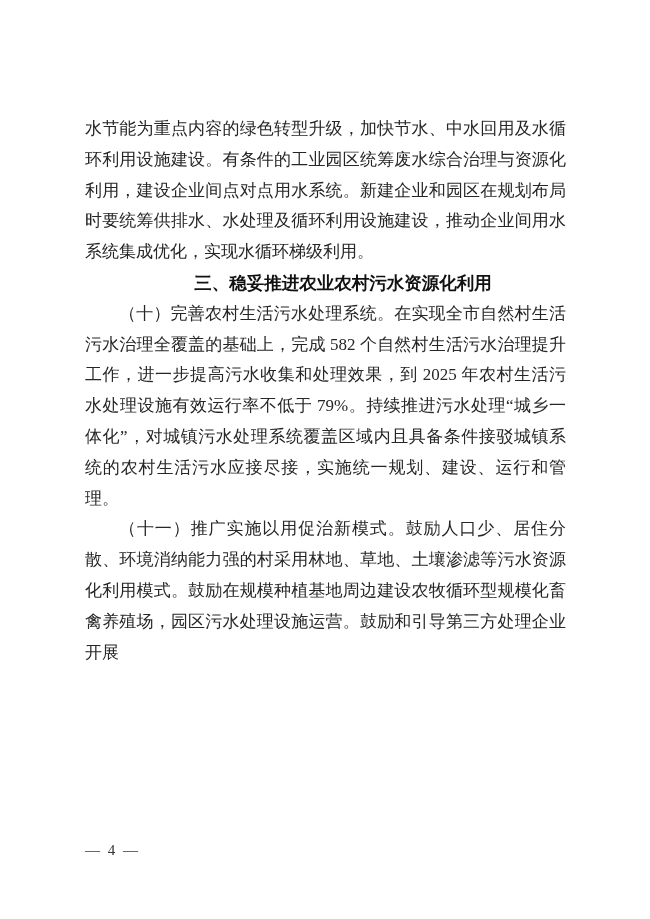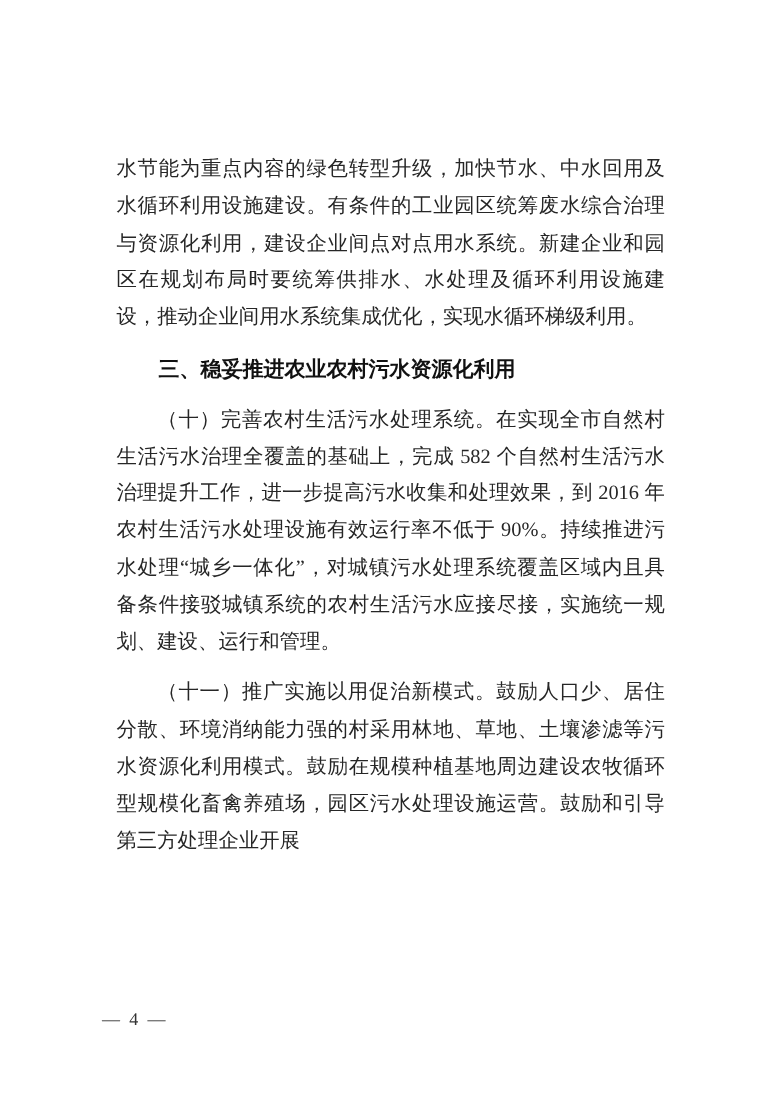--- a/index.html
+++ b/index.html
@@ -19,48 +19,48 @@
     position: absolute;
     left: 85px;
     top: 114px;
     width: 481px;
     color: #262626;
     font-size: 17px;
     line-height: 30.8px;
     text-align: justify;
   }
   .para {
-    margin: 12px;
+    margin: 0;
     padding: 0;
     text-indent: 2em;
   }
   .para.flush {
     text-indent: 0;
   }
   .para.heading {
     font-family: "Liberation Sans", "DejaVu Sans", sans-serif;
     font-weight: bold;
     font-size: 17.5px;
     color: #111111;
-    text-align: left;
+    text-align: center;
   }
   .page-number {
     position: absolute;
     left: 85px;
     top: 842px;
     font-size: 15px;
     color: #333333;
     letter-spacing: 2px;
     font-family: "Liberation Serif", "DejaVu Serif", serif;
   }
 </style>
 </head>
 <body>
 
 <div class="page">
   <div class="content">
     <p class="para flush">水节能为重点内容的绿色转型升级，加快节水、中水回用及水循环利用设施建设。有条件的工业园区统筹废水综合治理与资源化利用，建设企业间点对点用水系统。新建企业和园区在规划布局时要统筹供排水、水处理及循环利用设施建设，推动企业间用水系统集成优化，实现水循环梯级利用。</p>
     <p class="para heading">三、稳妥推进农业农村污水资源化利用</p>
-    <p class="para">（十）完善农村生活污水处理系统。在实现全市自然村生活污水治理全覆盖的基础上，完成 582 个自然村生活污水治理提升工作，进一步提高污水收集和处理效果，到 2016 年农村生活污水处理设施有效运行率不低于 90%。持续推进污水处理“城乡一体化”，对城镇污水处理系统覆盖区域内且具备条件接驳城镇系统的农村生活污水应接尽接，实施统一规划、建设、运行和管理。</p>
+    <p class="para">（十）完善农村生活污水处理系统。在实现全市自然村生活污水治理全覆盖的基础上，完成 582 个自然村生活污水治理提升工作，进一步提高污水收集和处理效果，到 2025 年农村生活污水处理设施有效运行率不低于 79%。持续推进污水处理“城乡一体化”，对城镇污水处理系统覆盖区域内且具备条件接驳城镇系统的农村生活污水应接尽接，实施统一规划、建设、运行和管理。</p>
     <p class="para">（十一）推广实施以用促治新模式。鼓励人口少、居住分散、环境消纳能力强的村采用林地、草地、土壤渗滤等污水资源化利用模式。鼓励在规模种植基地周边建设农牧循环型规模化畜禽养殖场，园区污水处理设施运营。鼓励和引导第三方处理企业开展</p>
   </div>
   <div class="page-number">— 4 —</div>
 </div>
 
 </body></html>

